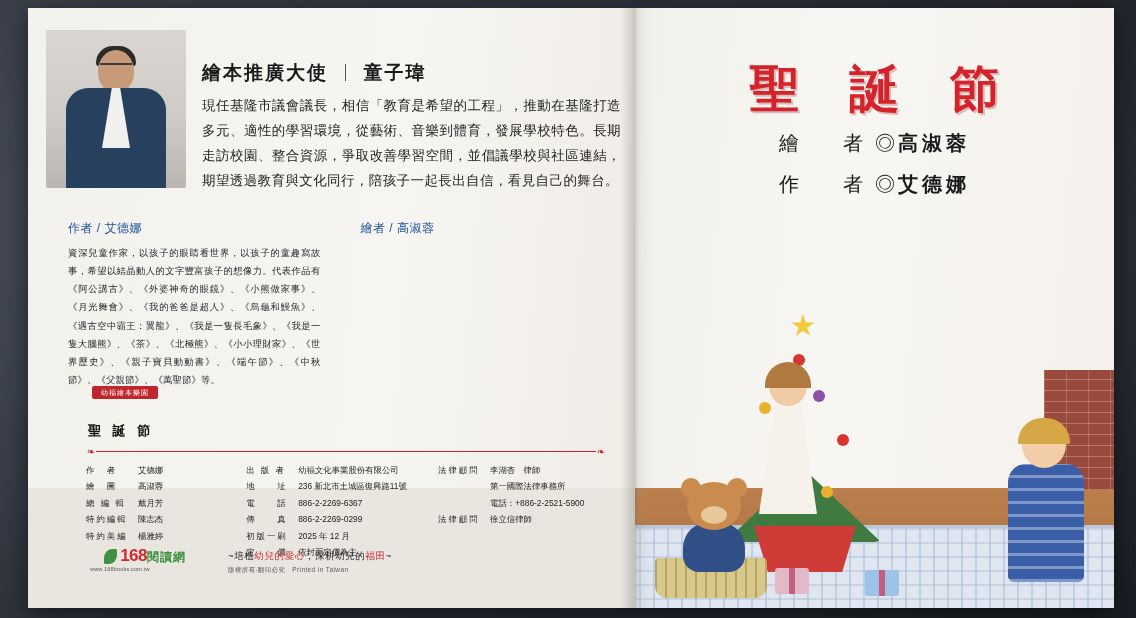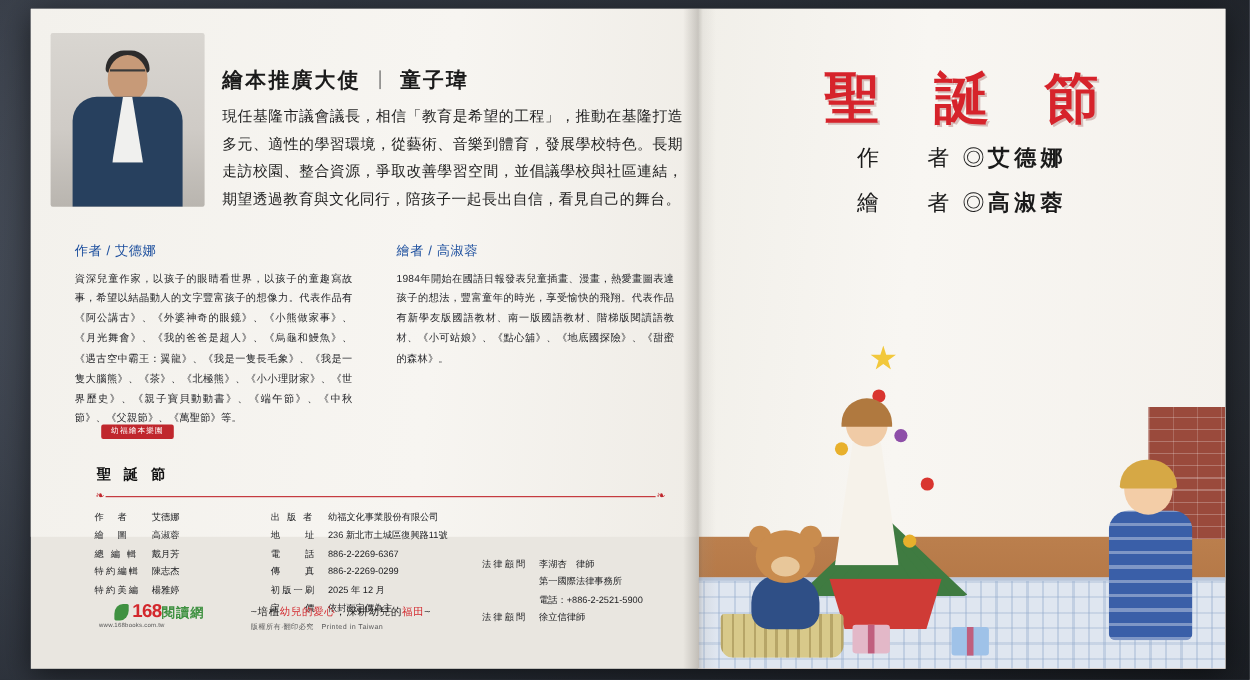--- a/index.html
+++ b/index.html
@@ -211,21 +211,21 @@
   .colo-rule .knob-r { right: 0; }
   .colo-cols {
     display: flex;
     gap: 24px;
     font-size: 8.4px;
     line-height: 1.95;
     color: #1c1d20;
   }
   .colo-cols .c1 { width: 150px; }
   .colo-cols .c2 { width: 185px; }
-  .colo-cols .c3 { width: 185px; margin-top: 42px; }
+  .colo-cols .c3 { width: 185px; }
   .kv { display: flex; }
   .kv .k { width: 52px; flex: 0 0 52px; letter-spacing: 2px; }
   .kv .v { flex: 1 1 auto; }
 
   
   .footer {
     position: absolute;
     left: 62px; top: 538px;
     width: 470px;
     display: flex;
@@ -471,21 +471,20 @@
         </div>
       </div>
 
       <div class="bios">
         <div class="bio-col">
           <div class="bio-head">作者 / 艾德娜</div>
           <div class="bio-body">資深兒童作家，以孩子的眼睛看世界，以孩子的童趣寫故事，希望以結晶動人的文字豐富孩子的想像力。代表作品有《阿公講古》、《外婆神奇的眼鏡》、《小熊做家事》、《月光舞會》、《我的爸爸是超人》、《烏龜和鰻魚》、《遇古空中霸王：翼龍》、《我是一隻長毛象》、《我是一隻大腦熊》、《茶》、《北極熊》、《小小理財家》、《世界歷史》、《親子寶貝動動書》、《端午節》、《中秋節》、《父親節》、《萬聖節》等。</div>
         </div>
         <div class="bio-col">
           <div class="bio-head">繪者 / 高淑蓉</div>
-          <div class="bio-body">1984年開始在國語日報發表兒童插畫、漫畫，熱愛畫圖表達孩子的想法，豐富童年的時光，享受愉快的飛翔。代表作品有新學友版國語教材、南一版國語教材、階梯版閱讀語教材、《小可站娘》、《點心舖》、《地底國探險》、《甜蜜的森林》。</div>
         </div>
       </div>
 
       <div class="colophon">
         <div class="colo-logo">
           <div class="badge">幼福繪本樂園</div>
         </div>
         <div class="colo-title">聖 誕 節</div>
         <div class="colo-rule">
           <span class="knob-l">❧</span>
@@ -576,24 +575,24 @@
           <div class="foot-small">版權所有‧翻印必究　Printed in Taiwan</div>
         </div>
       </div>
     </div>
 
     <div class="page-right">
       <div class="cover-title">聖 誕 節</div>
 
       <div class="cover-credit">
         <div class="line">
+          <span class="role">繪　者</span><span>◎</span><span class="nm">高淑蓉</span>
+        </div>
+        <div class="line">
           <span class="role">作　者</span><span>◎</span><span class="nm">艾德娜</span>
-        </div>
-        <div class="line">
-          <span class="role">繪　者</span><span>◎</span><span class="nm">高淑蓉</span>
         </div>
       </div>
 
       <div class="illus">
         <div class="floor"></div>
         <div class="wall-right"></div>
         <div class="rug"></div>
 
         <div class="tree">
           <div class="tier t1"></div>

